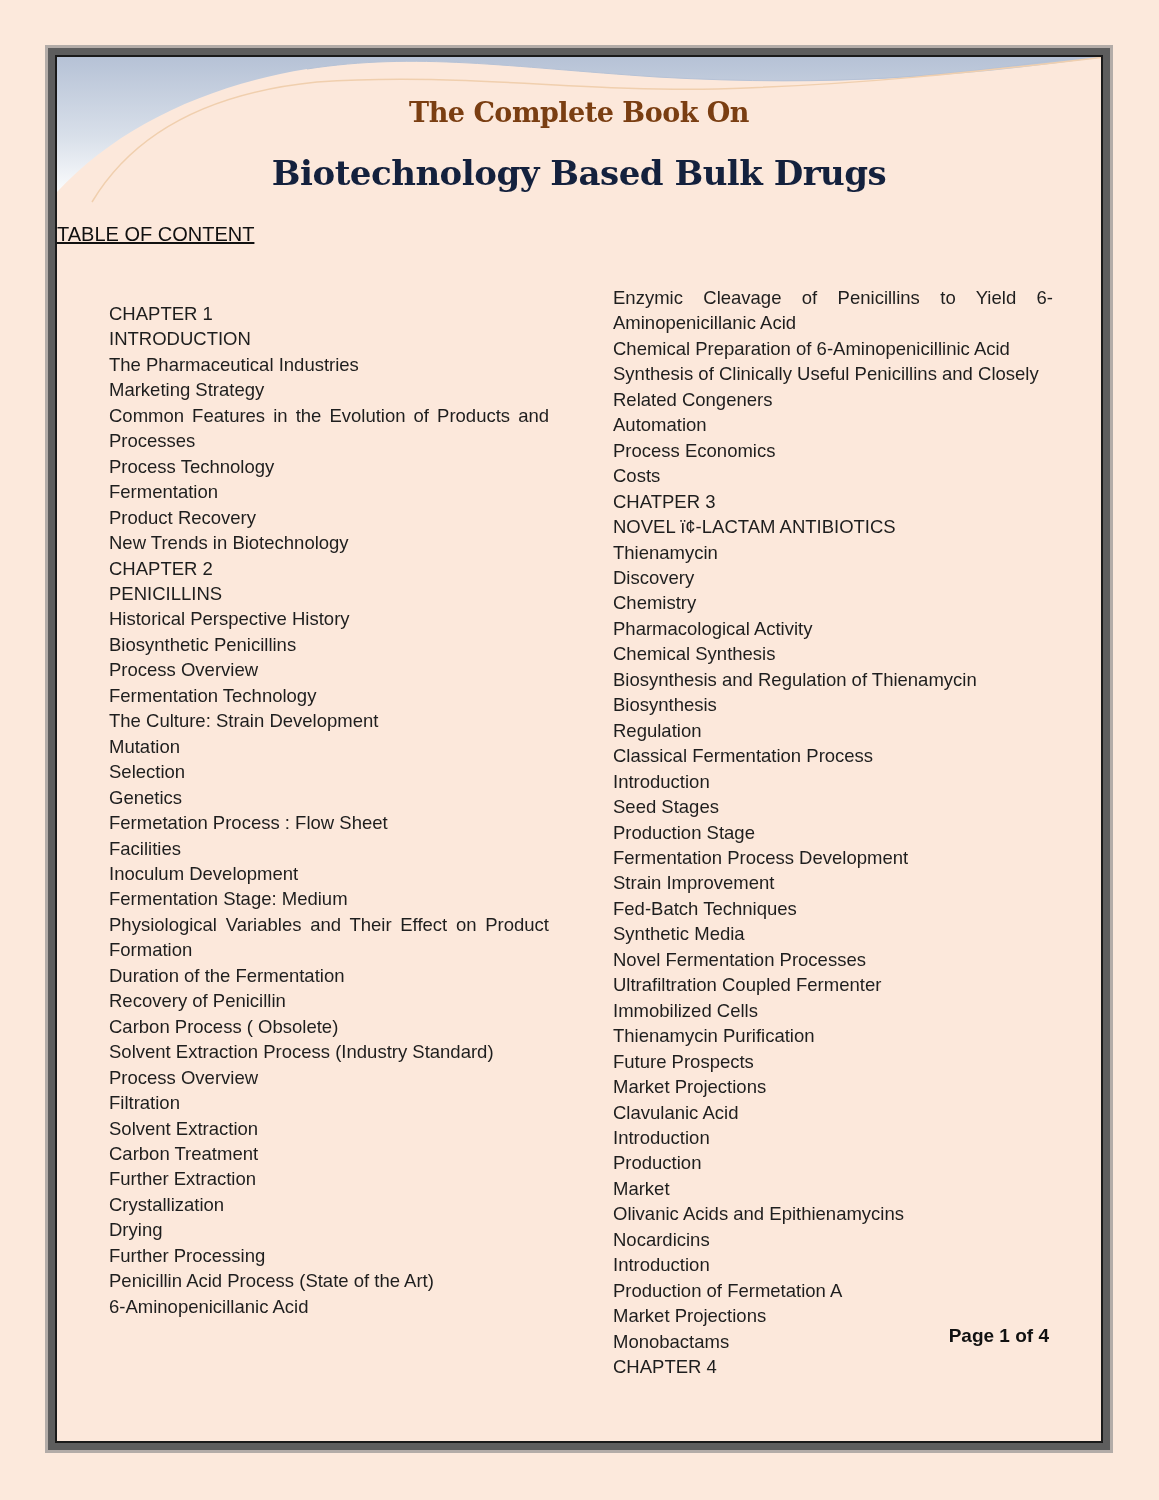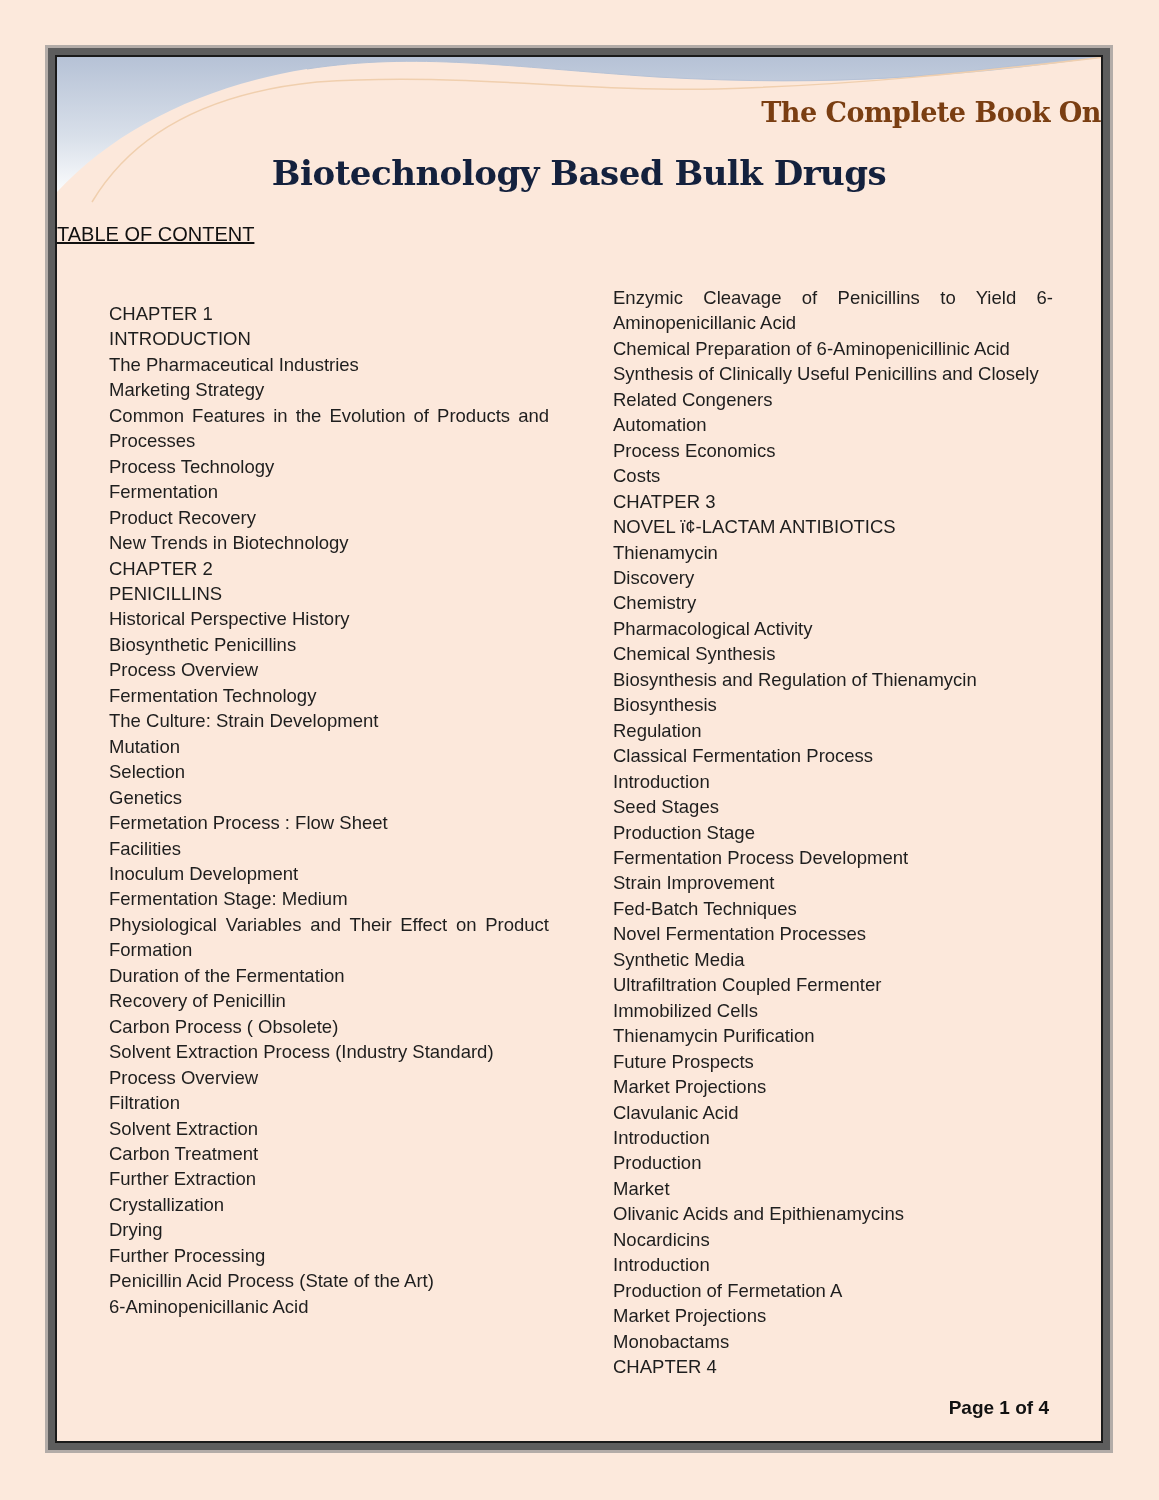--- a/index.html
+++ b/index.html
@@ -20,21 +20,21 @@
   }
   .page {
     position: absolute; left: 55px; top: 55px; width: 1048px; height: 1388px;
     background: #fce8db;
     border: 2px solid #1a1a1a;
     box-sizing: border-box;
     overflow: hidden;
   }
   .wave-svg { position: absolute; left: 0; top: 0; }
   .title-1 {
-    position: absolute; left: 0; width: 100%; top: 40px; text-align: right;
+    position: absolute; left: 0; width: 100%; top: 40px; text-align: center;
     font-family: "DejaVu Serif", serif; font-weight: bold;
     color: #7a3e12; font-size: 27px; letter-spacing: -0.5px;
   }
   .title-2 {
     position: absolute; left: 0; width: 100%; top: 76px; text-align: center;
     font-family: "DejaVu Serif", serif; font-weight: bold;
     color: #14213d; font-size: 34px; letter-spacing: -0.5px; margin-top: 20px;
   }
   .toc-heading {
     position: absolute; left: 0; width: 100%; top: 166px; text-align: left;
@@ -45,21 +45,21 @@
     position: absolute; top: 228px;
     font-family: "Liberation Sans", sans-serif;
     font-size: 18.5px; color: #1e1e1e;
     line-height: 25.45px;
   }
   .col-left { left: 52px; width: 440px; margin-top: 16px; }
   .col-right { left: 556px; width: 440px; }
   .col .item { display: block; white-space: nowrap; }
   .col .item.justify { white-space: normal; text-align: justify; text-align-last: justify; }
   .page-number {
-    position: absolute; right: 52px; top: 1340px;
+    position: absolute; right: 52px; top: 1268px;
     font-family: "Liberation Sans", sans-serif;
     font-size: 19px; font-weight: bold; color: #111;
   }
 </style>
 </head>
 <body>
 
 <div class="outer-frame"></div>
 <div class="mid-frame"></div>
 
@@ -142,22 +142,22 @@
       <span class="item">Biosynthesis and Regulation of Thienamycin</span>
       <span class="item">Biosynthesis</span>
       <span class="item">Regulation</span>
       <span class="item">Classical Fermentation Process</span>
       <span class="item">Introduction</span>
       <span class="item">Seed Stages</span>
       <span class="item">Production Stage</span>
       <span class="item">Fermentation Process Development</span>
       <span class="item">Strain Improvement</span>
       <span class="item">Fed-Batch Techniques</span>
+      <span class="item">Synthetic Media</span>
       <span class="item">Novel Fermentation Processes</span>
-      <span class="item">Synthetic Media</span>
       <span class="item">Ultrafiltration Coupled Fermenter</span>
       <span class="item">Immobilized Cells</span>
       <span class="item">Thienamycin Purification</span>
       <span class="item">Future Prospects</span>
       <span class="item">Market Projections</span>
       <span class="item">Clavulanic Acid</span>
       <span class="item">Introduction</span>
       <span class="item">Production</span>
       <span class="item">Market</span>
       <span class="item">Olivanic Acids and Epithienamycins</span>

